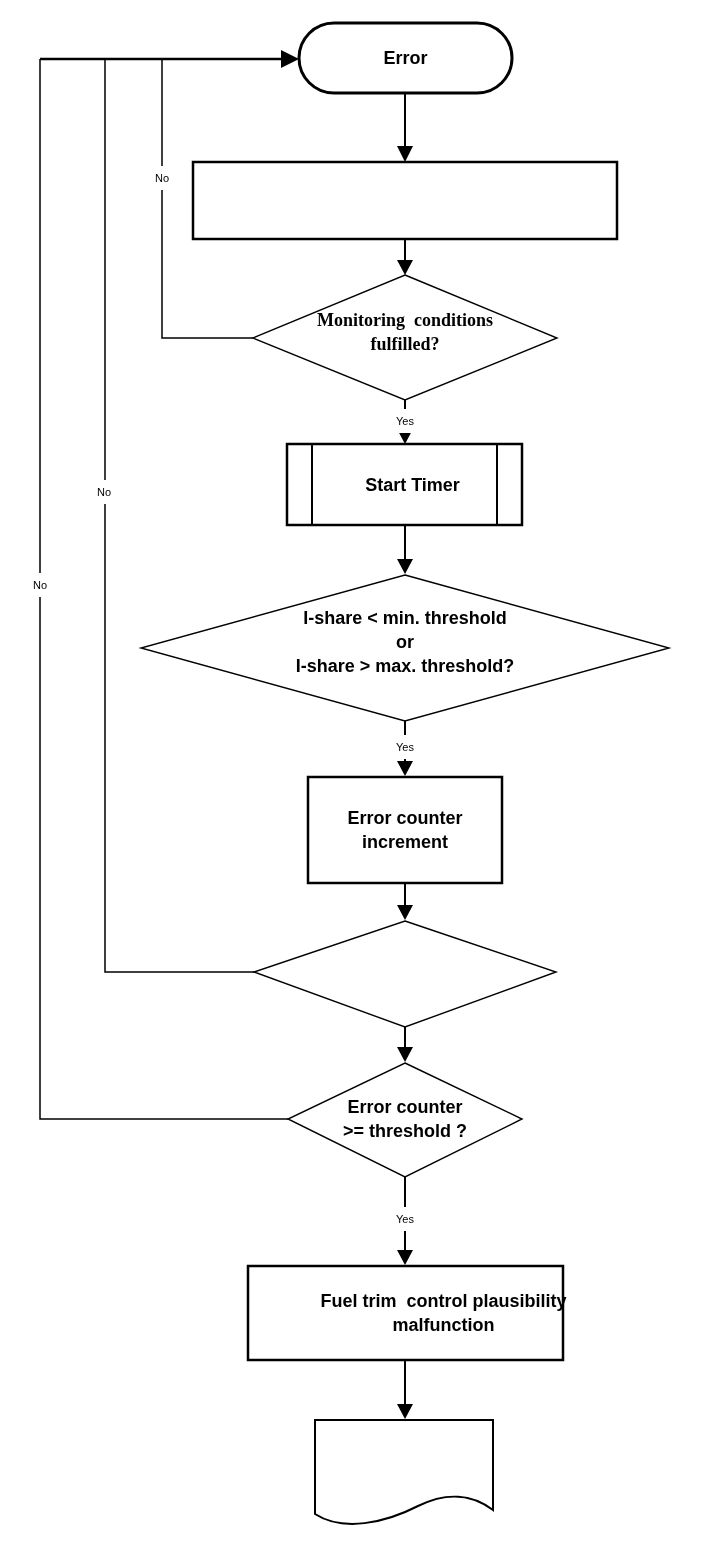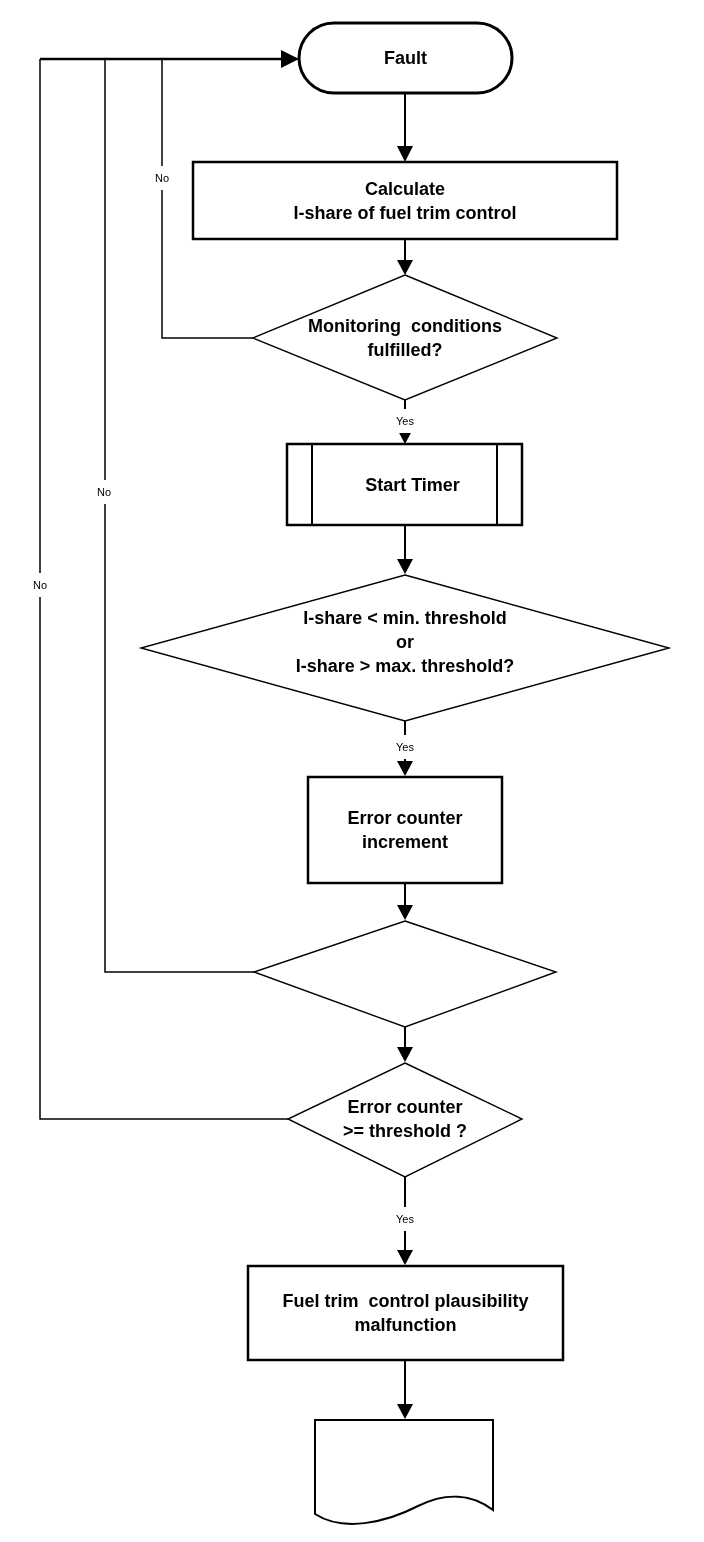--- a/index.html
+++ b/index.html
@@ -95,42 +95,40 @@
 
       <rect x="248" y="1266" width="315" height="94" fill="#ffffff" stroke-width="2.5"></rect>
 
       <line x1="405" y1="1360" x2="405" y2="1405" stroke-width="2"></line>
       <polygon points="397,1404 413,1404 405,1419" fill="#000000" stroke="none"></polygon>
 
       <path d="M 315,1420 L 493,1420 L 493,1510 C 472,1494 446,1492 418,1506 C 385,1523 343,1532 315,1514 Z" fill="#ffffff" stroke-width="2"></path>
     </g>
   </svg>
 
-  <div class="node-label" style="left:299px; top:23px; width:213px; height:70px;">Fault</div>
+  <div class="node-label" style="left:299px; top:23px; width:213px; height:70px;">Error</div>
 
-  <div class="node-label" style="left:193px; top:162px; width:424px; height:77px;">Calculate
-I-share of fuel trim control</div>
 
-  <div class="node-label" style="left:253px; top:283px; width:304px; height:110px;">Monitoring  conditions
+  <div class="node-label" style="left:253px; top:277px; width:304px; height:110px;font-family:Liberation Serif, serif;">Monitoring  conditions
 fulfilled?</div>
 
   <div class="node-label" style="left:312px; top:444px; width:185px; height:81px;padding-left:8px;">Start Timer</div>
 
   <div class="node-label" style="left:141px; top:571px; width:528px; height:142px;">I-share &lt; min. threshold
 or
 I-share &gt; max. threshold?</div>
 
   <div class="node-label" style="left:308px; top:777px; width:194px; height:106px;">Error counter
 increment</div>
 
 
   <div class="node-label" style="left:288px; top:1065px; width:234px; height:108px;">Error counter
 &gt;= threshold ?</div>
 
-  <div class="node-label" style="left:248px; top:1266px; width:315px; height:94px;">Fuel trim  control plausibility
+  <div class="node-label" style="left:248px; top:1266px; width:315px; height:94px;padding-left:38px;">Fuel trim  control plausibility
 malfunction</div>
 
 
   <div class="edge-label" style="left:383px; top:409px; width:44px; height:24px;">Yes</div>
 
   <div class="edge-label" style="left:383px; top:735px; width:44px; height:24px;">Yes</div>
 
   <div class="edge-label" style="left:383px; top:1207px; width:44px; height:24px;">Yes</div>
 
   <div class="edge-label" style="left:145px; top:166px; width:34px; height:24px;">No</div>

